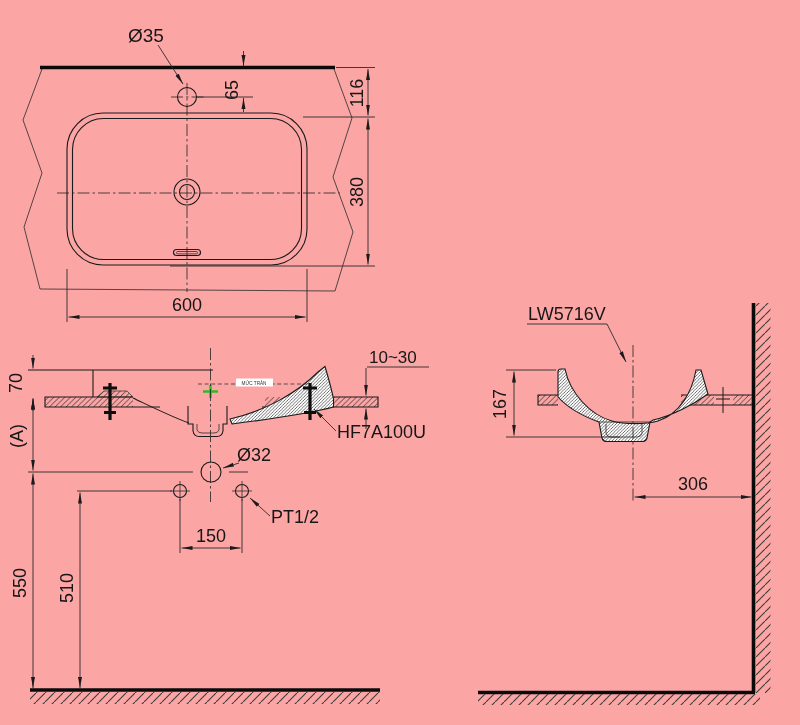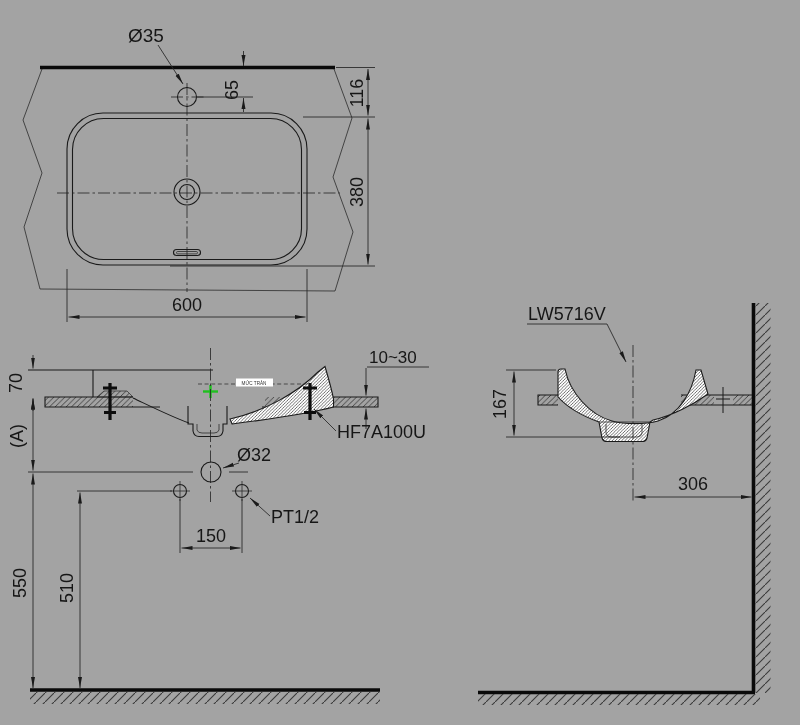--- a/index.html
+++ b/index.html
@@ -1,16 +1,16 @@
 <!DOCTYPE html>
 <html><head>
 <meta charset="utf-8">
 <style>
   html,body{margin:0;padding:0;background:#ffffff;}
-  .stage{width:800px;height:725px;background:#a3a3a3;position:relative;font-family:"Liberation Sans",sans-serif;}
+  .stage{width:800px;height:725px;background:#fca5a5;position:relative;font-family:"Liberation Sans",sans-serif;}
   svg{display:block;}
   text{fill:#161616;font-family:"Liberation Sans","DejaVu Sans",sans-serif;}
   .dim{font-size:18px;}
   .dim-sm{font-size:17px;}
   .dim-big{font-size:19px;}
   .tiny{font-size:4.6px;fill:#333;}
   .obj{stroke:#1a1a1a;stroke-width:1.1;fill:none;}
   .obj-thin{stroke:#2b2b2b;stroke-width:0.8;fill:none;}
   .thick{stroke:#0a0a0a;stroke-width:3.6;fill:none;}
   .dimline{stroke:#2b2b2b;stroke-width:0.9;fill:none;}

